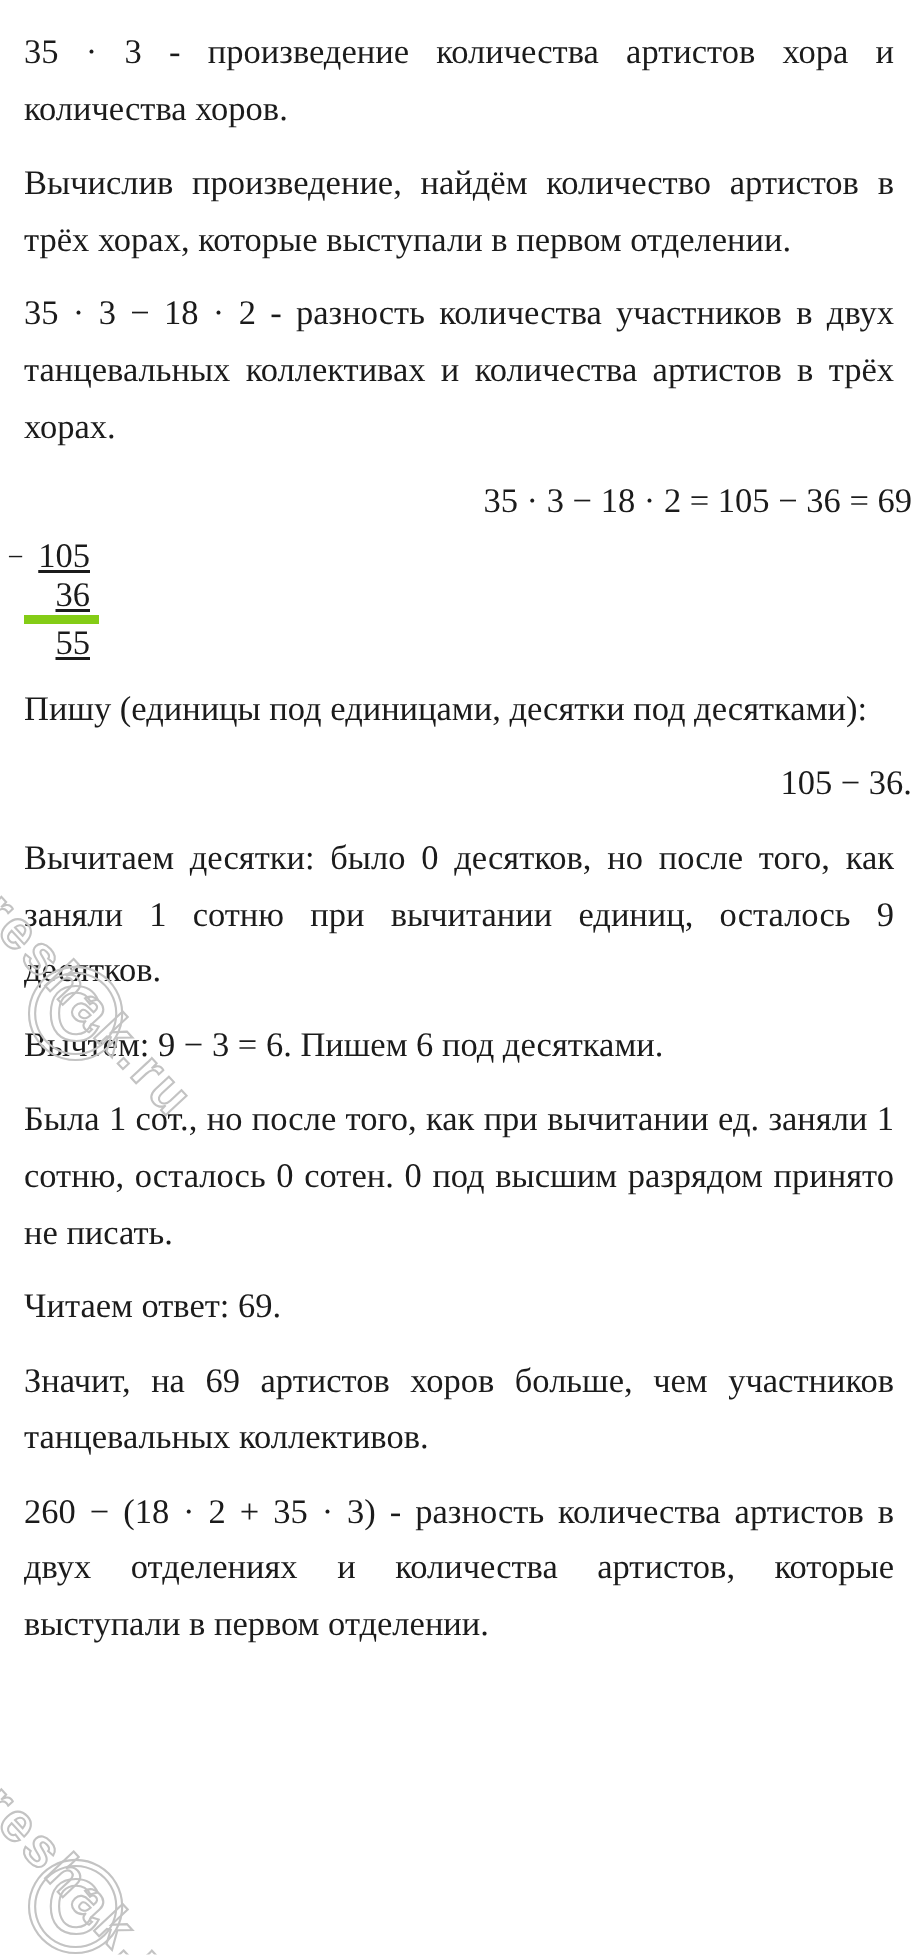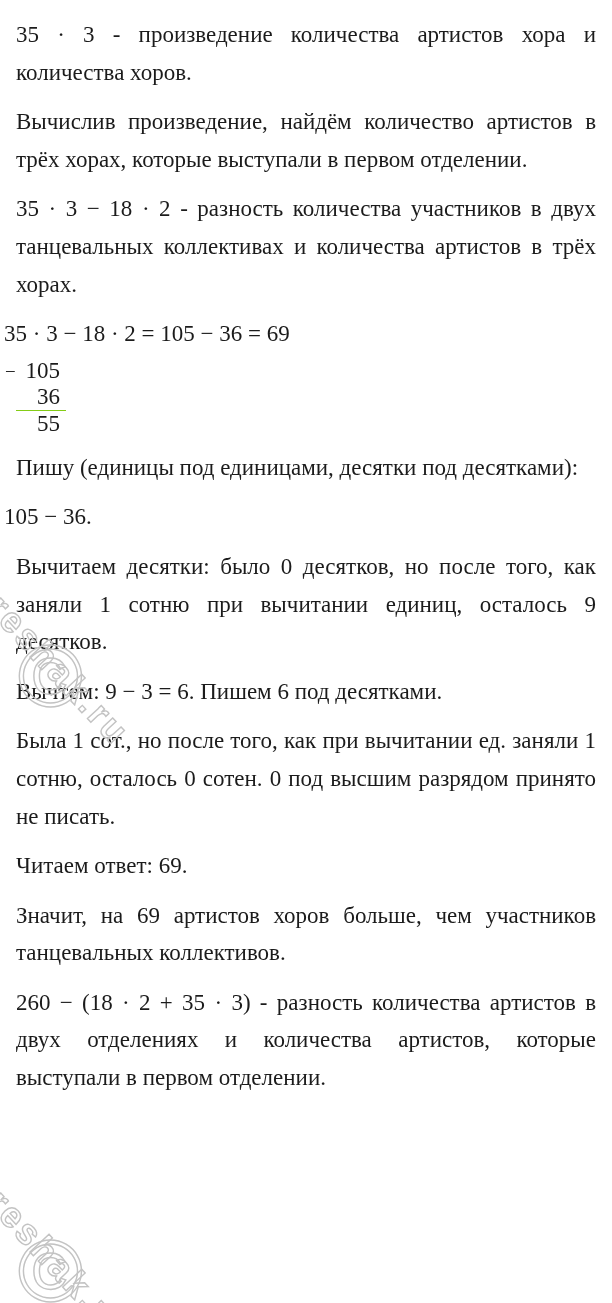--- a/index.html
+++ b/index.html
@@ -21,38 +21,39 @@
     position: relative;
     z-index: 1;
     padding: 4px 4px 0 4px;
   }
   p.para {
     margin: 12px;
     text-align: justify;
   }
   p.formula {
     margin: 0;
-    text-align: left;
+    text-align: right;
     white-space: nowrap;
   }
   .gap-before { margin-top: 37.6px; }
 
   
   .colsub {
     position: relative;
     margin: 5px 0 8px 12px;
     width: 50px;
     line-height: 26px;
     font-size: 23px;
   }
   .colsub .row {
     text-align: right;
     padding-right: 6px;
+    text-decoration: underline;
   }
-  .colsub .row.sub { border-bottom: 1px solid #84cc16; }
+  .colsub .row.sub { border-bottom: 6px solid #84cc16; }
   .colsub .minus {
     position: absolute;
     left: -11px;
     top: 1px;
     font-size: 19px;
   }
 
   
   .watermark {
     position: absolute;

